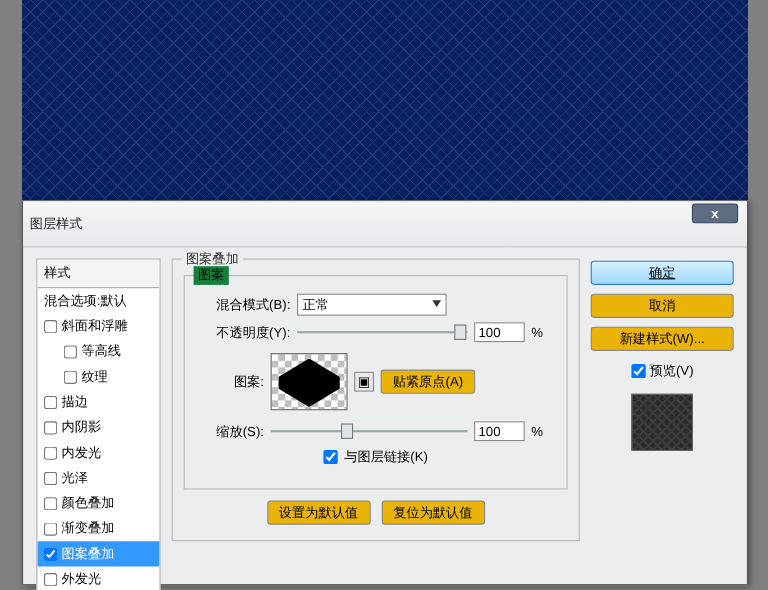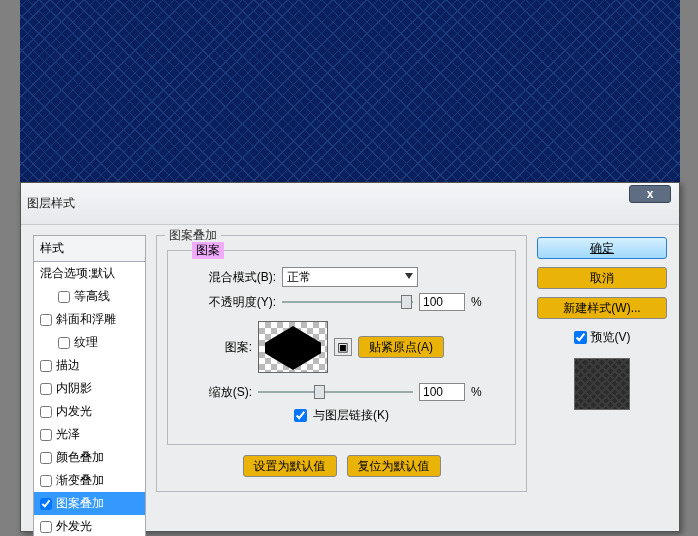--- a/index.html
+++ b/index.html
@@ -52,24 +52,24 @@
   .fieldset {
     border: 1px solid #b5b8bc; padding: 8px 10px 14px 10px; position: relative;
   }
   .fieldset > legend {
     position: absolute; top: -9px; left: 8px; background: #ecedee; padding: 0 4px; color: #333;
   }
   .inner-fieldset {
     border: 1px solid #b5b8bc; padding: 10px 12px 14px 12px; position: relative; margin-top: 6px;
   }
   .inner-fieldset > legend {
-    position: absolute; top: -9px; left: 24px; background: #f0abfc; padding: 0 4px;
-  }
-
-  .row { display:flex; align-items:center; gap: 6px; margin: 6px 16px; }
+    position: absolute; top: -9px; left: 8px; background: #15803d; padding: 0 4px;
+  }
+
+  .row { display:flex; align-items:center; gap: 6px; margin: 6px 4px; }
   .row label.lab { width: 80px; text-align: right; }
   .row label.lab2 { width: 56px; text-align: right; }
   .select {
     width: 136px; height: 20px; border: 1px solid #888; background: #fff;
     display:flex; align-items:center; padding: 0 4px; position: relative;
   }
   .select .caret {
     position:absolute; right:4px; top:5px; width:0; height:0;
     border-left:4px solid transparent; border-right:4px solid transparent;
     border-top:6px solid #333;
@@ -132,27 +132,27 @@
   </div>
 
   <div class="dialog-body">
 
     <div class="styles-list">
       <div class="hdr">样式</div>
       <div class="item">
         <span>混合选项:默认</span>
       </div>
       <div id="style-items">
+          <div class="item">
+            <input type="checkbox" style="">
+            <span>斜面和浮雕</span>
+          </div>
           <div class="item indent">
             <input type="checkbox" style="">
             <span>等高线</span>
-          </div>
-          <div class="item">
-            <input type="checkbox" style="">
-            <span>斜面和浮雕</span>
           </div>
           <div class="item indent">
             <input type="checkbox" style="">
             <span>纹理</span>
           </div>
           <div class="item">
             <input type="checkbox" style="">
             <span>描边</span>
           </div>
           <div class="item">

